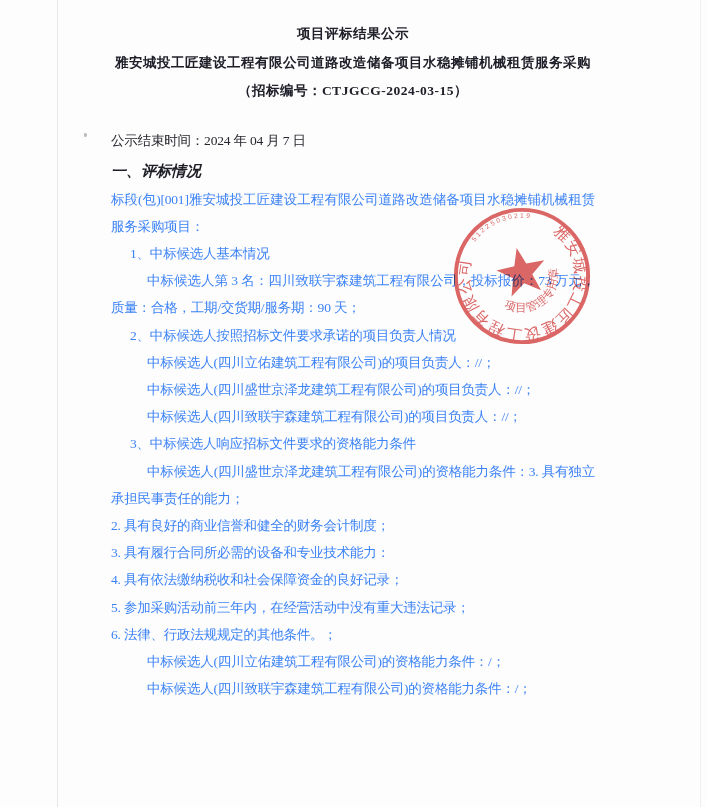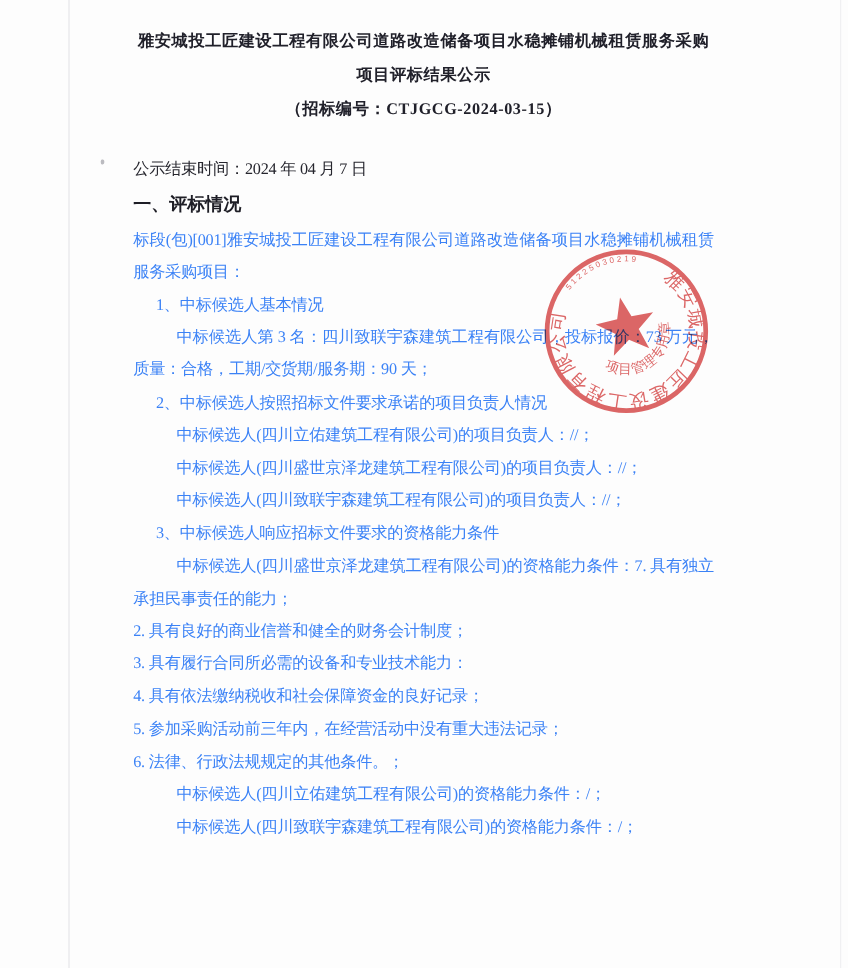--- a/index.html
+++ b/index.html
@@ -14,21 +14,21 @@
   .scan-speck{position:absolute;left:84px;top:133px;width:3px;height:4px;background:#8f8f97;border-radius:40% 60% 60% 40%;opacity:.6;}
 
   .doc{position:absolute;left:111px;top:0;width:484px;}
   .title-block{
     margin-top:20px;text-align:center;font-weight:bold;
     font-size:13.5px;letter-spacing:.5px;line-height:28.5px;color:#20202a;
   }
   .meta-line{margin:21px 0 0;font-size:13.5px;line-height:28px;letter-spacing:-.2px;}
   .section-heading{
     margin:2px 0 0;font-family:"Liberation Sans","DejaVu Sans",sans-serif;
-    font-weight:bold;font-size:15px;line-height:28px;color:#1e1e26;
+    font-weight:bold;font-size:15px;line-height:28px;color:#1e1e26;font-style:italic;
   }
   #paragraphs{margin-top:1px;}
   .para{
     margin:0;font-size:13.5px;line-height:27.2px;letter-spacing:-.2px;
     text-align:justify;color:#3b82f6;
   }
   .para.flush{text-indent:0;}
   .para.list{text-indent:19px;}
   .para.indent{text-indent:36px;}
 
@@ -40,36 +40,36 @@
 </style>
 </head>
 <body>
 
 <div class="scan-edge-left"></div>
 <div class="scan-edge-right"></div>
 <div class="scan-speck"></div>
 
 <div class="doc">
   <div class="title-block">
+    <div>项目评标结果公示</div>
     <div>雅安城投工匠建设工程有限公司道路改造储备项目水稳摊铺机械租赁服务采购</div>
-    <div>项目评标结果公示</div>
     <div>（招标编号：CTJGCG-2024-03-15）</div>
   </div>
   <p class="meta-line">公示结束时间：2024 年 04 月 7 日</p>
   <h2 class="section-heading">一、评标情况</h2>
   <div id="paragraphs">
       <p class="para flush">标段(包)[001]雅安城投工匠建设工程有限公司道路改造储备项目水稳摊铺机械租赁服务采购项目：</p>
       <p class="para list">1、中标候选人基本情况</p>
       <p class="para indent">中标候选人第 3 名：四川致联宇森建筑工程有限公司，投标报价：73 万元，质量：合格，工期/交货期/服务期：90 天；</p>
       <p class="para list">2、中标候选人按照招标文件要求承诺的项目负责人情况</p>
       <p class="para indent">中标候选人(四川立佑建筑工程有限公司)的项目负责人：//；</p>
       <p class="para indent">中标候选人(四川盛世京泽龙建筑工程有限公司)的项目负责人：//；</p>
       <p class="para indent">中标候选人(四川致联宇森建筑工程有限公司)的项目负责人：//；</p>
       <p class="para list">3、中标候选人响应招标文件要求的资格能力条件</p>
-      <p class="para indent">中标候选人(四川盛世京泽龙建筑工程有限公司)的资格能力条件：7. 具有独立承担民事责任的能力；</p>
+      <p class="para indent">中标候选人(四川盛世京泽龙建筑工程有限公司)的资格能力条件：3. 具有独立承担民事责任的能力；</p>
       <p class="para flush">2. 具有良好的商业信誉和健全的财务会计制度；</p>
       <p class="para flush">3. 具有履行合同所必需的设备和专业技术能力：</p>
       <p class="para flush">4. 具有依法缴纳税收和社会保障资金的良好记录；</p>
       <p class="para flush">5. 参加采购活动前三年内，在经营活动中没有重大违法记录；</p>
       <p class="para flush">6. 法律、行政法规规定的其他条件。；</p>
       <p class="para indent">中标候选人(四川立佑建筑工程有限公司)的资格能力条件：/；</p>
       <p class="para indent">中标候选人(四川致联宇森建筑工程有限公司)的资格能力条件：/；</p>
     </div>
 </div>
 

